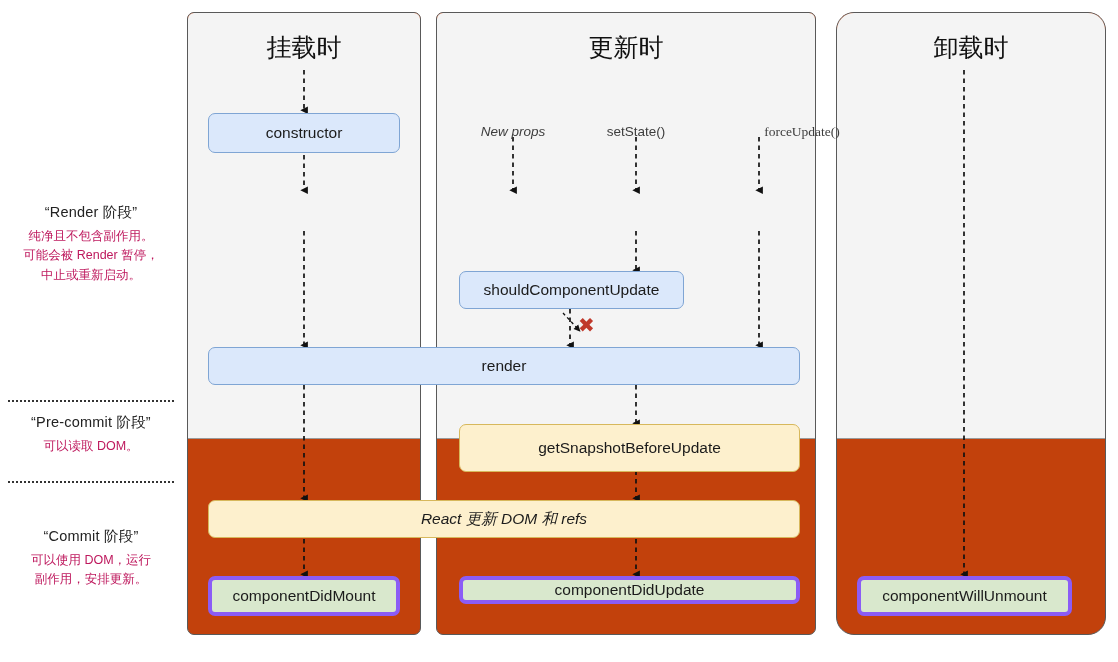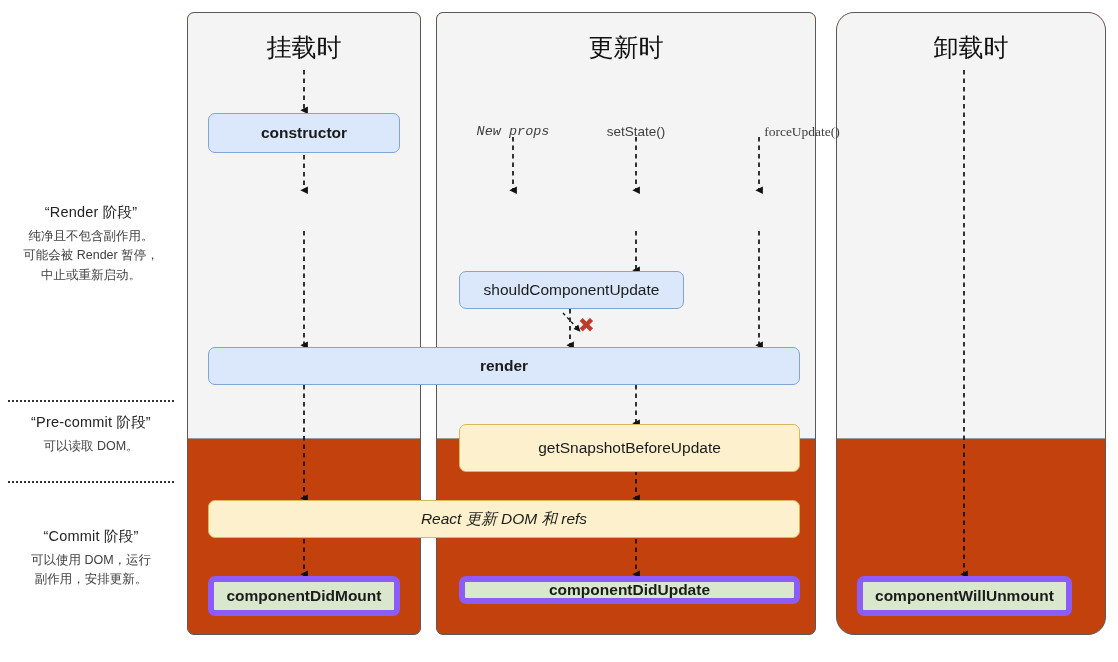--- a/index.html
+++ b/index.html
@@ -8,46 +8,46 @@
     background:#ffffff;
     font-family:"Liberation Sans","DejaVu Sans",sans-serif;
     color:#1a1a1a;
     overflow:hidden;
   }
   #stage{position:relative;width:1118px;height:662px;}
 
   
   .phase-legend{position:absolute;left:0;width:182px;text-align:center;}
   .phase-title{font-size:14.5px;color:#222;letter-spacing:.2px;margin-bottom:5px;white-space:nowrap;}
-  .phase-desc{font-size:12.5px;color:#404040;line-height:1.55;}
+  .phase-desc{font-size:12.5px;color:#be185d;line-height:1.55;}
   .phase-desc div{white-space:nowrap;}
   .dotted-rule{position:absolute;left:8px;width:166px;height:0;
     border-top:2px dotted #333;}
 
   
   .panel{position:absolute;border:1px solid #595959;border-radius:7px;
     background:#c2410c;box-sizing:border-box;overflow:hidden;}
   .panel-head{position:absolute;left:0;right:0;top:0;height:426px;
     background:#f4f4f4;border-bottom:1px solid #9a9a9a;box-sizing:border-box;}
   .panel-title{position:absolute;left:0;right:0;top:22px;text-align:center;
     font-size:25px;color:#111;line-height:1;}
 
   
   .node{position:absolute;box-sizing:border-box;border-radius:7px;
     display:flex;align-items:center;justify-content:center;
     font-size:15.5px;text-align:center;line-height:1.2;z-index:6;}
   .node.blue{background:#dbe8fb;border:1px solid #7fa5d4;color:#1b1b1b;}
   .node.yellow{background:#fdf0cd;border:1px solid #d7b85c;color:#1b1b1b;}
-  .node.green{background:#d9e8cd;border:6px solid #8b5cf6;color:#1b1b1b;}
-  .node.bold{font-weight:bold;}
+  .node.green{background:#d9e8cd;border:4px solid #8b5cf6;color:#1b1b1b;}
+  .node.bold{font-weight:normal;}
   .node.italic{font-style:italic;}
 
   .trigger{position:absolute;font-size:13.5px;color:#3d3d3d;
     text-align:center;white-space:nowrap;z-index:6;transform:translateX(-50%);}
-  .trigger.italic{font-style:italic;font-family:Liberation Mono, monospace;}
+  .trigger.italic{font-style:italic;}
 
   svg.wires{position:absolute;left:0;top:0;width:1118px;height:662px;
     pointer-events:none;z-index:3;}
   .xmark{position:absolute;z-index:7;font-size:20px;font-weight:bold;color:#c0392b;
     line-height:1;}
 </style>
 </head>
 <body>
 
 <div id="stage">

